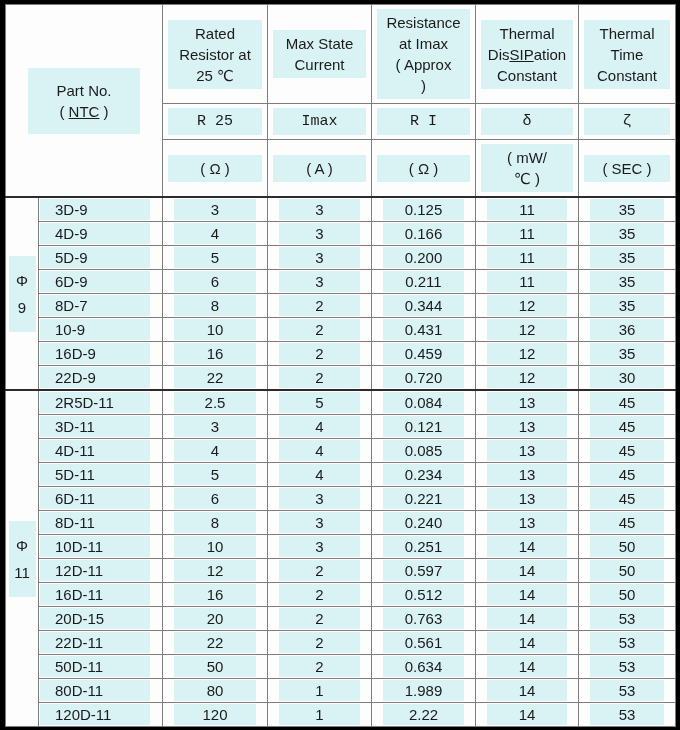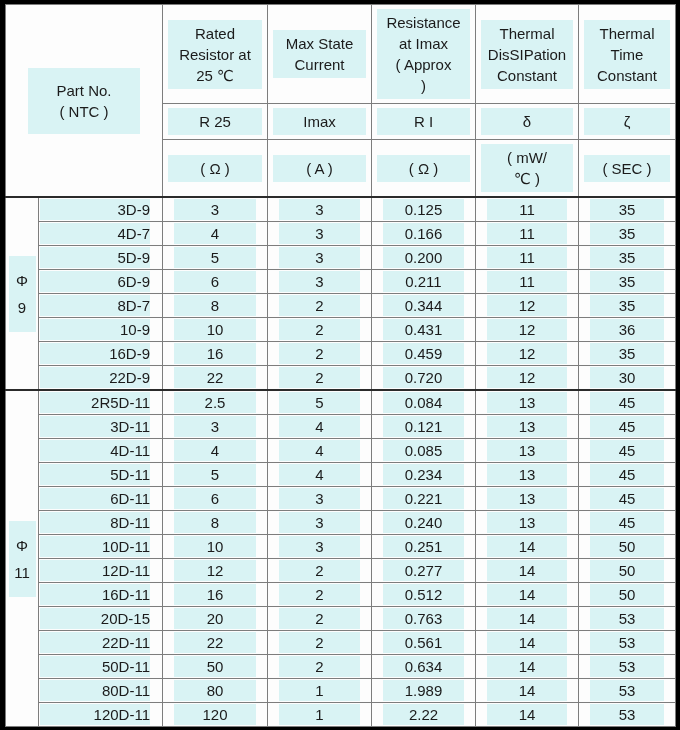--- a/index.html
+++ b/index.html
@@ -11,44 +11,44 @@
   }
   table.spec{
     width:670px;height:721px;
     border-collapse:collapse;table-layout:fixed;
     background:var(--cell_bg,#fdfdfd);
     color:var(--text,#1b1b1b);
     font-size:15px;
   }
   td{border:1px solid var(--grid,#7d7d7d);padding:0;vertical-align:middle;overflow:hidden;}
   thead tr.r1{height:96px;}
-  thead tr.r2{height:28px;}
+  thead tr.r2{height:28px;font-family:Liberation Mono, monospace;}
   thead tr.r3{height:45px;}
   tbody tr{height:24px;}
   
   .hhl{
     display:block;margin:4px 5px;padding:3px 0;
     background:var(--highlight,#d9f3f4);
     text-align:center;line-height:21px;
   }
   .pre{white-space:pre-line;}
-  .u{margin-top:28px;}
+  .u{text-decoration:underline;margin-top:28px;}
   td.partno .hhl{display:inline-block;min-width:96px;padding:12px 8px;margin:0;}
   td.partno{text-align:center;}
   
   thead tr.r3 td{border-bottom:2px solid var(--thick,#2b2b2b);}
   td.partno{border-bottom:2px solid var(--thick,#2b2b2b);}
   tbody tr.group-first td{border-top:2px solid var(--thick,#2b2b2b);}
   
   td.phi{text-align:center;}
   .phihl{display:inline-block;background:var(--highlight,#d9f3f4);
          padding:11px 3px;line-height:27px;min-width:21px;}
   td.part{}
   .partband{background:var(--highlight,#d9f3f4);margin:1px 12px 1px 1px;
-            padding-left:15px;line-height:21px;text-align:right;}
+            padding-left:15px;line-height:21px;text-align:left;}
   td.num{text-align:center;}
   .numband{background:var(--highlight,#d9f3f4);margin:1px auto;width:78%;line-height:21px;}
 </style>
 </head>
 <body>
 
 <div class="frame">
   <table class="spec">
     <colgroup>
       <col style="width:33px">
@@ -148,21 +148,21 @@
           </td>
           <td class="num">
             <div class="numband">11</div>
           </td>
           <td class="num">
             <div class="numband">35</div>
           </td>
         </tr>
         <tr>
           <td class="part">
-            <div class="partband">4D-7</div>
+            <div class="partband">4D-9</div>
           </td>
           <td class="num">
             <div class="numband">4</div>
           </td>
           <td class="num">
             <div class="numband">3</div>
           </td>
           <td class="num">
             <div class="numband">0.166</div>
           </td>
@@ -438,21 +438,21 @@
           <td class="part">
             <div class="partband">12D-11</div>
           </td>
           <td class="num">
             <div class="numband">12</div>
           </td>
           <td class="num">
             <div class="numband">2</div>
           </td>
           <td class="num">
-            <div class="numband">0.277</div>
+            <div class="numband">0.597</div>
           </td>
           <td class="num">
             <div class="numband">14</div>
           </td>
           <td class="num">
             <div class="numband">50</div>
           </td>
         </tr>
         <tr>
           <td class="part">

